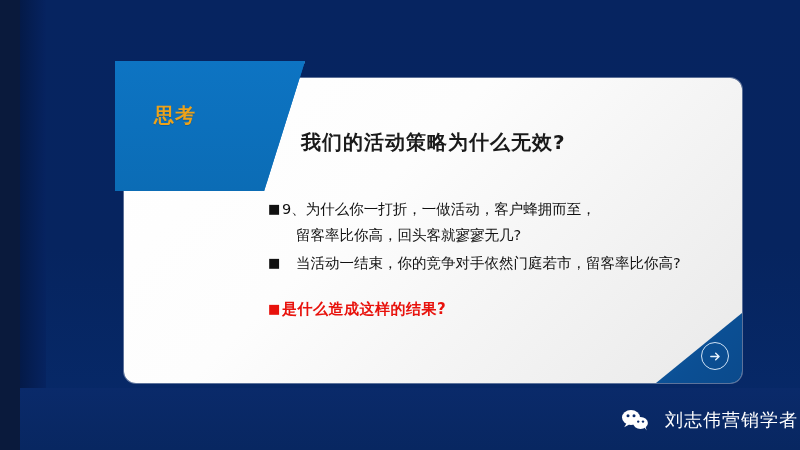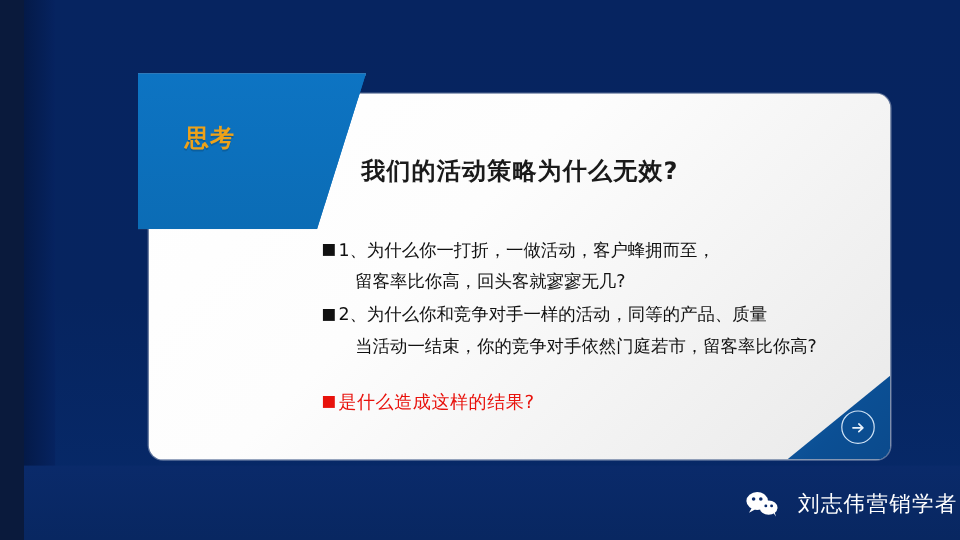--- a/index.html
+++ b/index.html
@@ -134,21 +134,21 @@
     font-size: 14.5px;
     line-height: 26px;
     color: #111;
     white-space: nowrap;
   }
   .bullet-text .line2 { display: block; padding-left: 14px; }
 
   .highlight-row { margin-top: 20px; }
   .highlight-text {
     font-size: 15px;
-    font-weight: normal;
+    font-weight: bold;
     color: #e8120c;
     line-height: 26px;
     letter-spacing: 0.5px;
     text-align: center;
   }
 
   
   .footer-band {
     position: absolute;
     left: 0;
@@ -198,29 +198,28 @@
   <div class="tab-inner"></div>
   <div class="tab-label">思考</div>
 
   <div class="title">我们的活动策略为什么无效?</div>
 
   <div class="body-list">
 
     <div class="bullet-row">
       <span class="bullet-marker">■</span>
       <span class="bullet-text">
-        <span>1、为什么你一打折，一做活动，客户蜂拥而至，</span>
+        <span>9、为什么你一打折，一做活动，客户蜂拥而至，</span>
         <span class="line2">留客率比你高，回头客就寥寥无几?</span>
       </span>
     </div>
 
     <div class="bullet-row">
       <span class="bullet-marker">■</span>
       <span class="bullet-text">
-        <span>2、为什么你和竞争对手一样的活动，同等的产品、质量</span>
         <span class="line2">当活动一结束，你的竞争对手依然门庭若市，留客率比你高?</span>
       </span>
     </div>
 
     <div class="bullet-row highlight-row">
       <span class="bullet-marker red">■</span>
       <span class="highlight-text">是什么造成这样的结果?</span>
     </div>
 
   </div>

